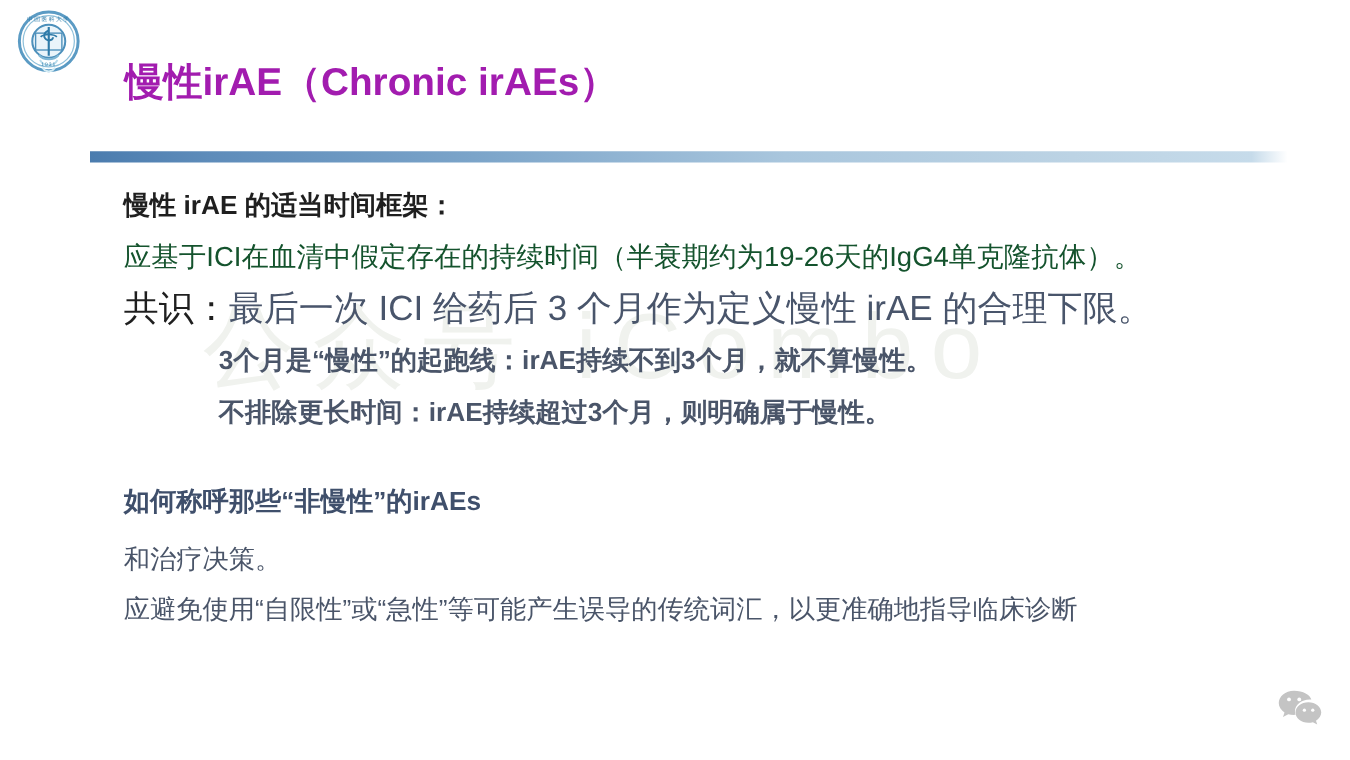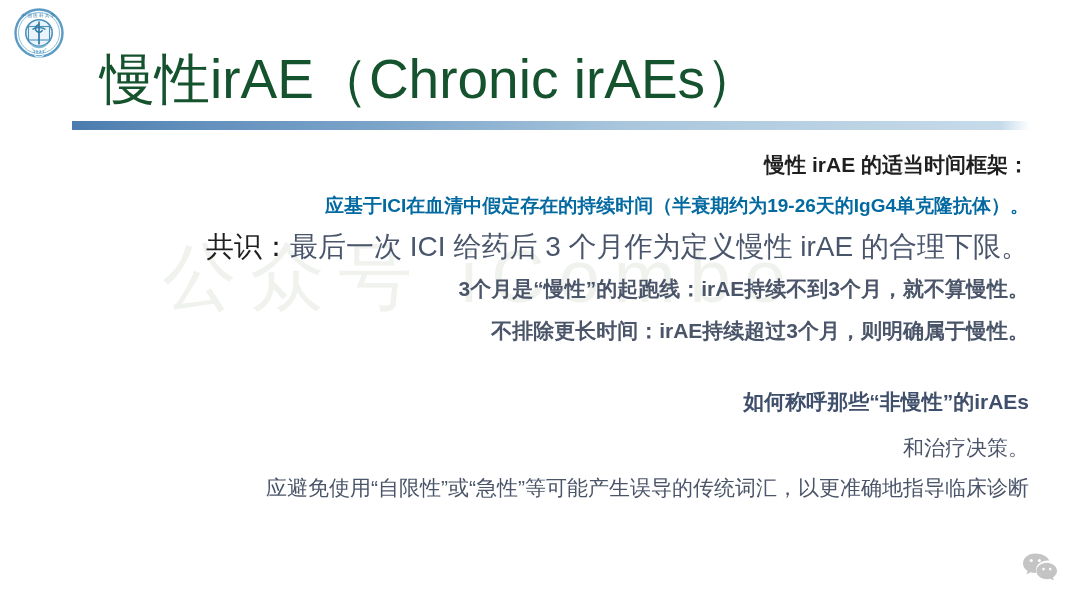--- a/index.html
+++ b/index.html
@@ -43,23 +43,23 @@
     width: 62px;
     height: 62px;
     z-index: 3;
   }
 
   
   #title {
     position: absolute;
     left: 100px;
     top: 49px;
-    font-size: 55px;
-    font-weight: 400;
-    color: #14532d;
+    font-size: 31px;
+    font-weight: 700;
+    color: #a21caf;
     letter-spacing: 0px;
     line-height: 1.1;
     white-space: nowrap;
     z-index: 2;
   }
 
   
   #divider {
     position: absolute;
     left: 72px;
@@ -77,38 +77,37 @@
     z-index: 2;
   }
 
   
   #body-block {
     position: absolute;
     left: 99px;
     top: 148px;
     width: 930px;
     z-index: 2;
-    text-align: right;
   }
 
   .line {
     white-space: nowrap;
   }
 
   .h-dark {
     font-size: 21px;
     font-weight: 700;
     color: #1f1f1f;
     line-height: 34px;
     margin-bottom: 4px;
   }
   .p-dark {
-    font-size: 19px;
-    font-weight: 700;
-    color: #0369a1;
+    font-size: 22px;
+    font-weight: 400;
+    color: #14532d;
     line-height: 40px;
   }
   .p-consensus {
     font-size: 28px;
     font-weight: 400;
     line-height: 42px;
     color: #49556b;
   }
   .p-consensus .lead {
     color: #1f1f1f;

